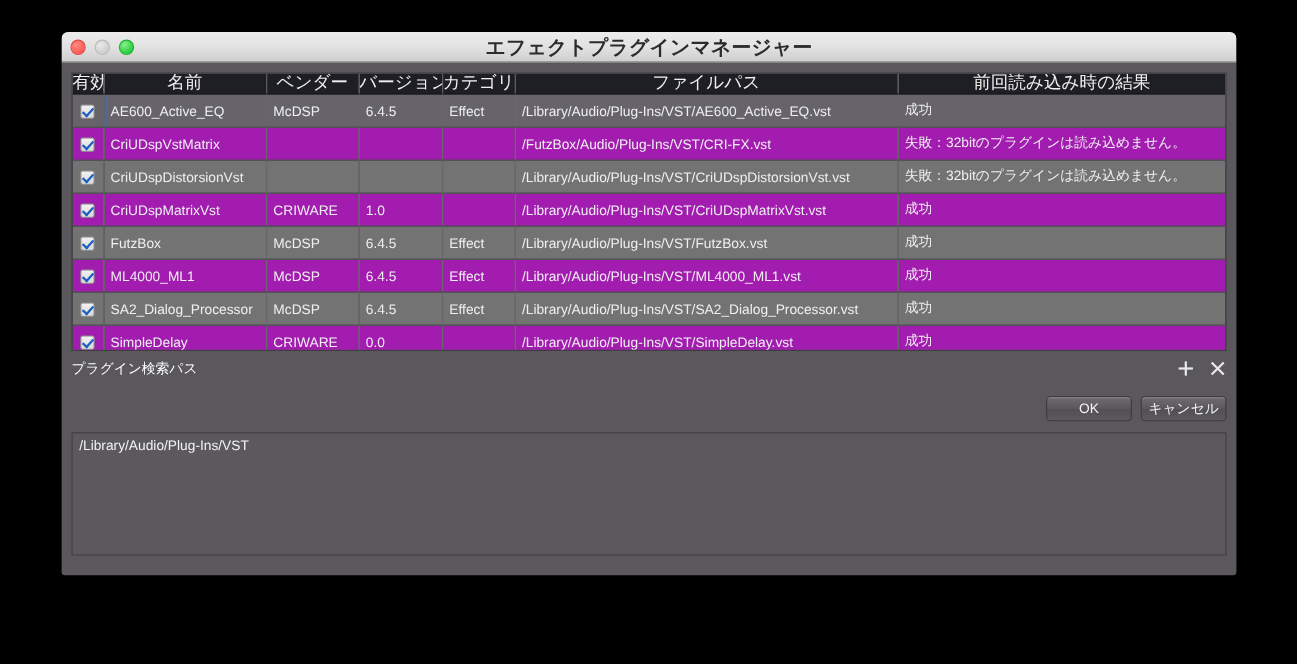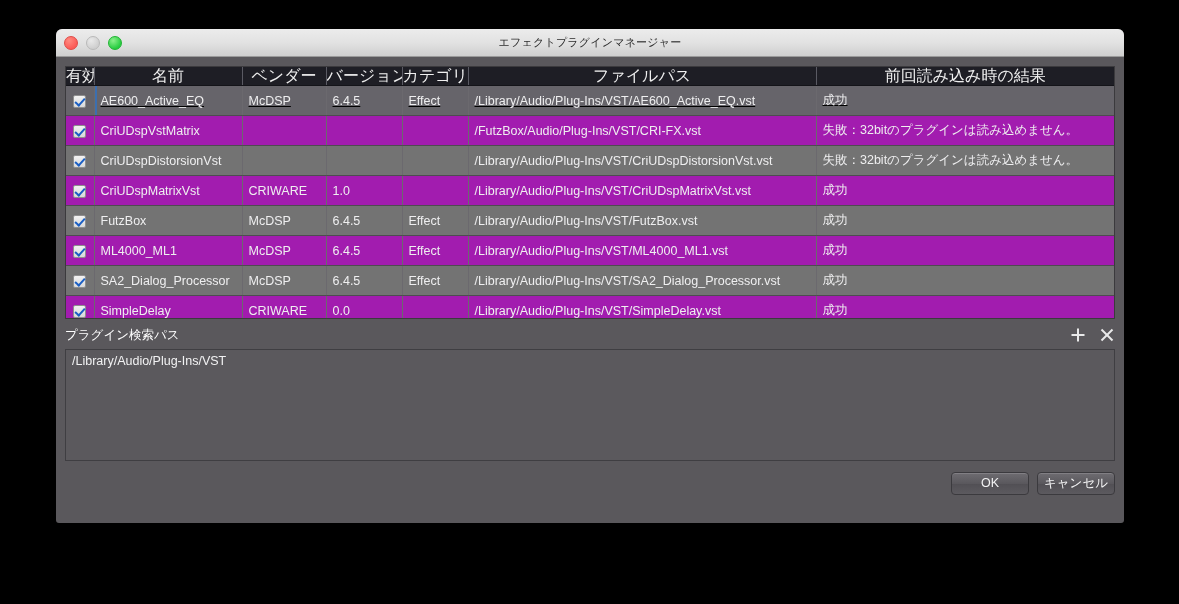--- a/index.html
+++ b/index.html
@@ -56,24 +56,24 @@
     width: 12px;
     height: 12px;
     border-radius: 50%;
     display: block;
   }
   .light.close  { background: radial-gradient(circle at 35% 30%, #ff8a80, #fc5b57 70%); border: 1px solid #df4a46; }
   .light.min    { background: radial-gradient(circle at 35% 30%, #e9e9e9, #cfcfcf 70%); border: 1px solid #b9b9b9; }
   .light.zoom   { background: radial-gradient(circle at 35% 30%, #8bf08b, #28cd41 70%); border: 1px solid #1eb431; }
 
   #window-title {
-    font-size: 11px;
+    font-size: 18px;
     color: #2b2b2b;
     letter-spacing: 0.2px;
-    font-weight: 400;
+    font-weight: 700;
   }
 
   
   #body {
     padding: 9px 9px 0 9px;
     height: 458px;
     box-sizing: border-box;
   }
 
   
@@ -119,21 +119,21 @@
     vertical-align: middle;
   }
   table.plugins tbody td:last-child { border-right: none; }
   table.plugins tbody td.c-enable {
     border-right: 1px solid #6b696e;
     text-align: center;
     padding: 0;
   }
   table.plugins tbody tr.odd  { background: #737373; }
   table.plugins tbody tr.even { background: #a21caf; }
-  table.plugins tbody tr.selected { background: #66646a; text-decoration: underline; }
+  table.plugins tbody tr.selected { background: #66646a; }
   table.plugins tbody tr.selected td.c-name { box-shadow: inset 2px 0 0 #3c6fb0; }
 
   .cbox {
     display: inline-block;
     width: 13px;
     height: 13px;
     background: linear-gradient(to bottom, #f2f2f2, #d9d9d9);
     border: 1px solid #8f8f8f;
     border-radius: 2px;
     position: relative;
@@ -352,24 +352,24 @@
           </span>
           <span class="pathbtn">
             <svg width="16" height="16" viewBox="0 0 16 16" aria-hidden="true">
               <line x1="2.5" y1="2.5" x2="13.5" y2="13.5" stroke="#e9e9ea" stroke-width="2"></line>
               <line x1="13.5" y1="2.5" x2="2.5" y2="13.5" stroke="#e9e9ea" stroke-width="2"></line>
             </svg>
           </span>
         </div>
       </div>
 
-      <div id="path-list">
-        <div class="path-item">/Library/Audio/Plug-Ins/VST</div>
-      </div>
-
       <div id="footer">
         <button class="btn" id="ok-button">OK</button>
         <button class="btn" id="cancel-button">キャンセル</button>
       </div>
 
+      <div id="path-list">
+        <div class="path-item">/Library/Audio/Plug-Ins/VST</div>
+      </div>
+
     </div>
   </div>
 </div>
 
 </body></html>

